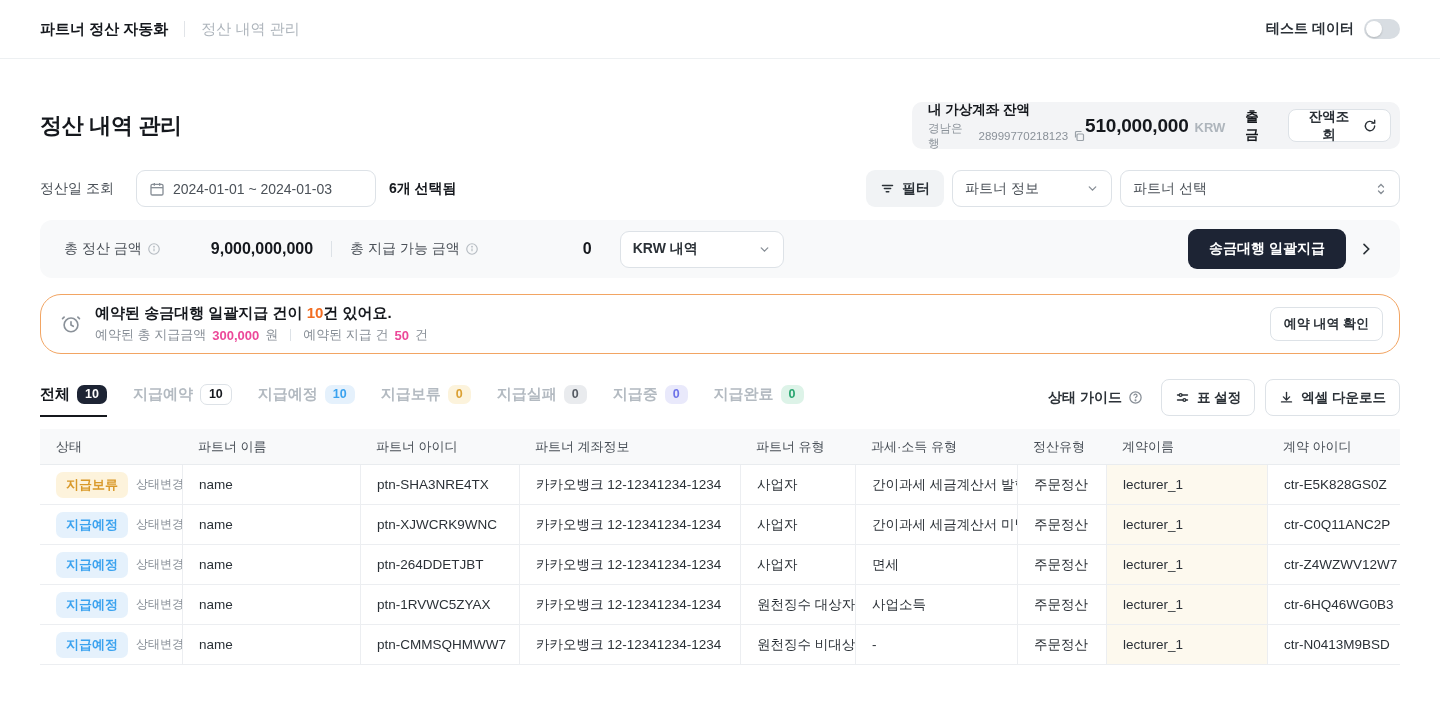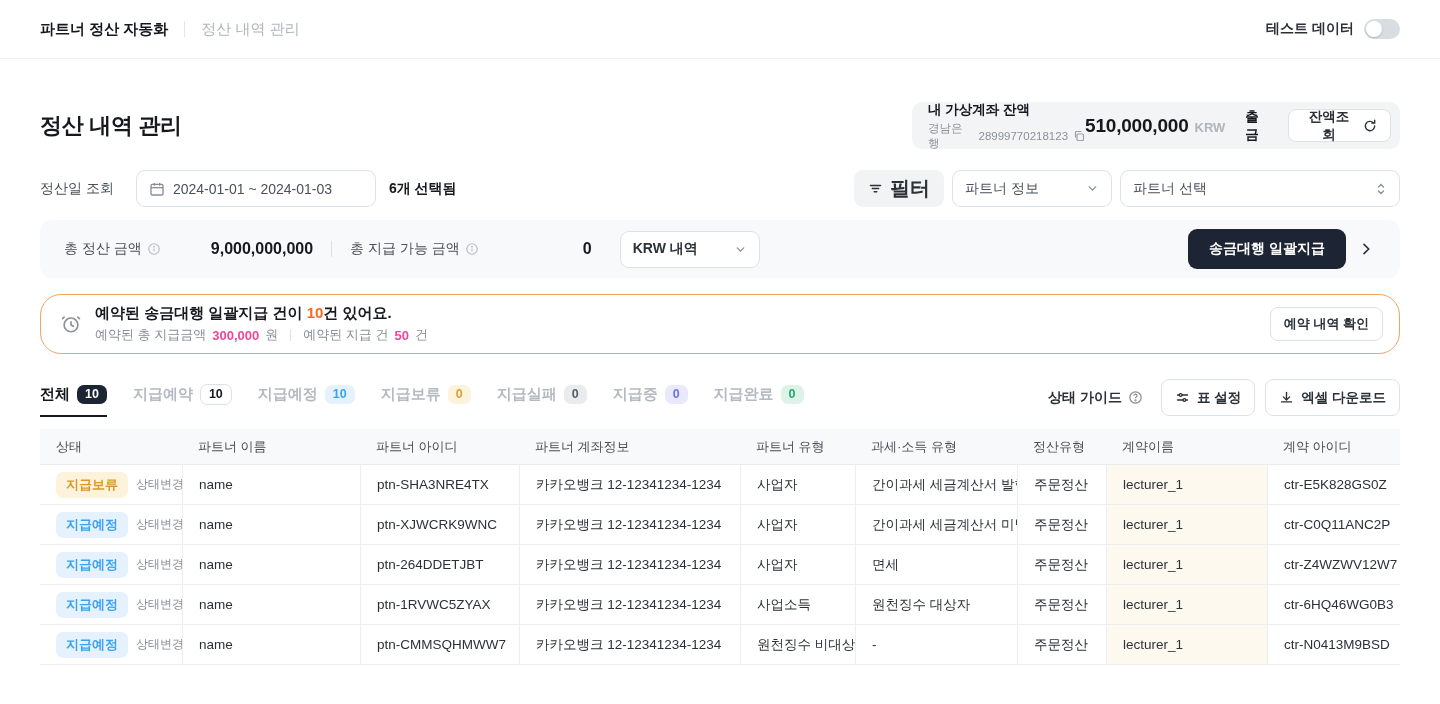--- a/index.html
+++ b/index.html
@@ -52,40 +52,40 @@
   .date-input {
     width:240px; height:37px; border:1px solid #dde2e7; border-radius:9px; background:#fff;
     display:flex; align-items:center; gap:8px; padding:0 12px; cursor:pointer;
   }
   .date-text { font-size:14px; color:#4b5158; }
   .selected-count { margin-left:13px; font-size:14px; font-weight:700; color:#15181d; }
   .filter-right { margin-left:auto; display:flex; align-items:center; gap:8px; }
   .filter-btn {
     height:37px; background:#f1f3f5; border-radius:9px; border:none; cursor:pointer;
     display:flex; align-items:center; gap:7px; padding:0 14px;
-    font-size:20px; font-weight:700; color:#2b3137;
+    font-size:14px; font-weight:700; color:#2b3137;
   }
   .select-box {
     height:37px; border:1px solid #dde2e7; border-radius:9px; background:#fff; cursor:pointer;
     display:flex; align-items:center; justify-content:space-between; padding:0 12px;
     font-size:14px; color:#4b5158;
   }
   .select-partner-info { width:160px; }
   .select-partner { width:280px; }
 
   
   .summary-bar {
     margin-top:13px; height:58px; background:#f8f9fa; border-radius:12px;
     display:flex; align-items:center; padding:0 24px;
   }
   .sum-label { display:flex; align-items:center; gap:5px; font-size:14px; color:#4b5158; }
   .sum-amount { font-size:16px; font-weight:700; color:#15181d; margin-left:50px; }
   .sum-divider { width:1px; height:16px; background:#dde2e7; margin:0 18px; }
   .sum-amount-zero { font-size:16px; font-weight:700; color:#15181d; margin-left:104px; }
-  .krw-select { width:140px; margin-left:28px; background:#fff; font-weight:600; color:#2b3137; }
+  .krw-select { width:164px; margin-left:28px; background:#fff; font-weight:600; color:#2b3137; }
   .bulk-pay-btn {
     margin-left:auto; height:40px; padding:0 21px; border:none; border-radius:9px; cursor:pointer;
     background:#1d2434; color:#ffffff; font-size:14px; font-weight:700;
     font-family:"Liberation Sans","DejaVu Sans",sans-serif;
   }
   .bulk-chevron { margin-left:12px; margin-right:2px; cursor:pointer; }
 
   
   .alert-box {
     margin-top:16px; min-height:60px; border:1px solid #f2a563; border-radius:21px; background:#fff;
@@ -437,22 +437,22 @@
         <div class="t-cell status-cell">
           <span class="badge badge-blue">지급예정</span>
           <span class="status-change">
             <span>상태변경</span>
 
           </span>
         </div>
         <div class="t-cell">name</div>
         <div class="t-cell">ptn-1RVWC5ZYAX</div>
         <div class="t-cell">카카오뱅크 12-12341234-1234</div>
+        <div class="t-cell">원천징수 대상자</div>
         <div class="t-cell">사업소득</div>
-        <div class="t-cell">원천징수 대상자</div>
         <div class="t-cell">주문정산</div>
         <div class="t-cell contract-name">lecturer_1</div>
         <div class="t-cell">ctr-6HQ46WG0B3</div>
       </div>
 
       <div class="t-row">
         <div class="t-cell status-cell">
           <span class="badge badge-blue">지급예정</span>
           <span class="status-change">
             <span>상태변경</span>

